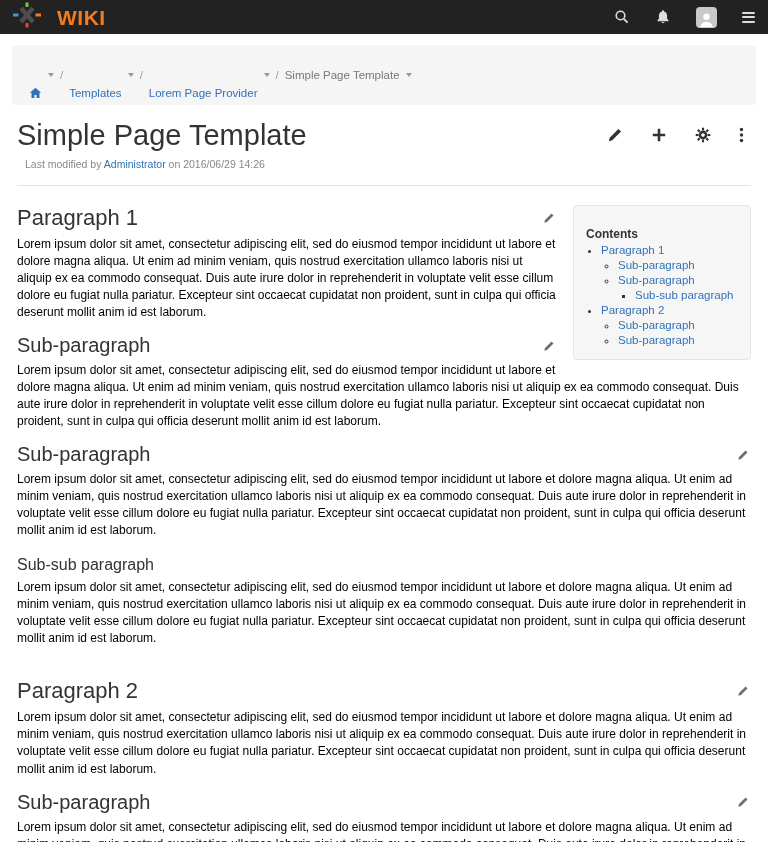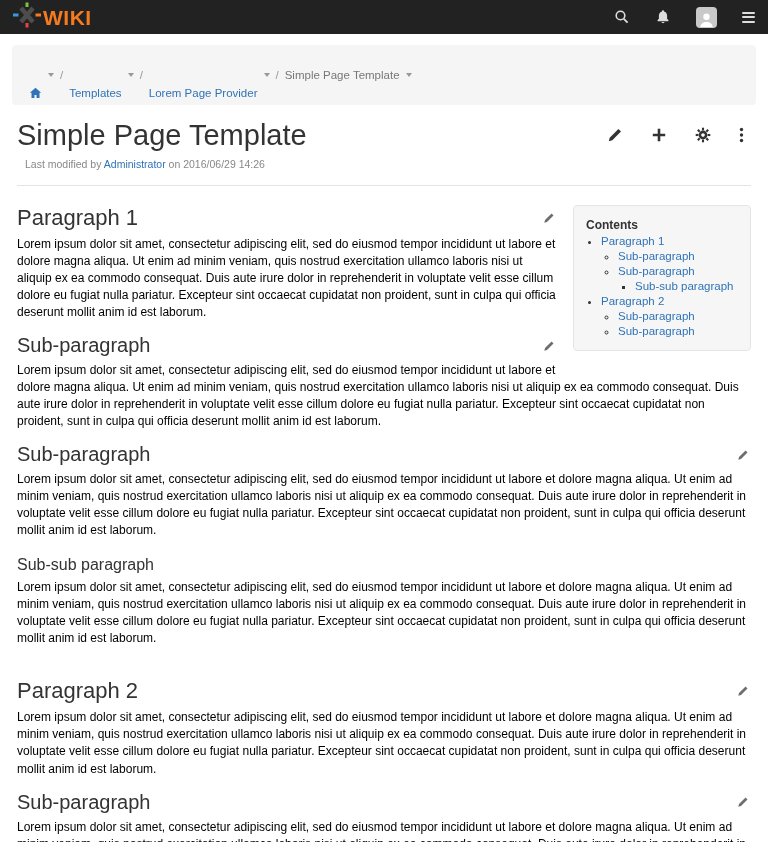--- a/index.html
+++ b/index.html
@@ -10,21 +10,21 @@
     color:#333;
     font-family:"Liberation Sans", sans-serif;
   }
   a { text-decoration:none; }
 
   
   .navbar {
     height:34px; background:#222; display:flex;
     align-items:center; justify-content:space-between; padding:0 13px;
   }
-  .logo { display:flex; align-items:center; gap:2px; cursor:pointer; }
+  .logo { display:flex; align-items:center; gap:16px; cursor:pointer; }
   .logo-text { color:#f47b20; font-size:21px; font-weight:bold; letter-spacing:.5px; line-height:1; }
   .nav-icons { display:flex; align-items:center; gap:25px; }
   .nav-icons .icn { display:inline-flex; cursor:pointer; }
   .avatar-box { width:21px; height:21px; background:#c9c9c9; border-radius:4px;
     display:flex; align-items:flex-end; justify-content:center; overflow:hidden; cursor:pointer; }
   .menu-bars { display:flex; flex-direction:column; gap:2.5px; cursor:pointer; }
   .menu-bars span { width:13px; height:2px; background:#ddd; border-radius:1px; }
 
   
   .breadcrumb {
@@ -45,21 +45,21 @@
   .doc-actions { display:flex; gap:28px; padding-top:7px; padding-right:7px; }
   .doc-actions .icn { cursor:pointer; display:inline-flex; }
   .modified { font-size:10.5px; color:#888; margin-top:6px;padding-left:8px; }
   .modified a { color:#3073b7; }
   hr.sep { border:0; border-top:1px solid #e4e4e4; margin:15px 0 0; }
 
   
   .content { padding:17px 17px 0; }
   .toc {
     float:right; width:178px; background:#f6f6f6; border:1px solid #e5e5e5;
-    border-radius:4px; padding:12px 6px 10px 10px; margin:2px 0 12px 16px;
+    border-radius:4px; padding:21px 6px 10px 10px; margin:2px 0 12px 16px;
     font-size:11.5px;
   }
   .toc-title { font-weight:bold; font-size:12px; color:#333; margin:0 0 3px 2px; }
   .toc ul { margin:0; padding-left:17px; color:#333; list-style-type:disc; }
   .toc ul ul { list-style-type:circle; }
   .toc ul ul ul { list-style-type:square; }
   .toc li { margin:3px 0; }
   .toc a { color:#3073b7; }
 
   .sec { }

